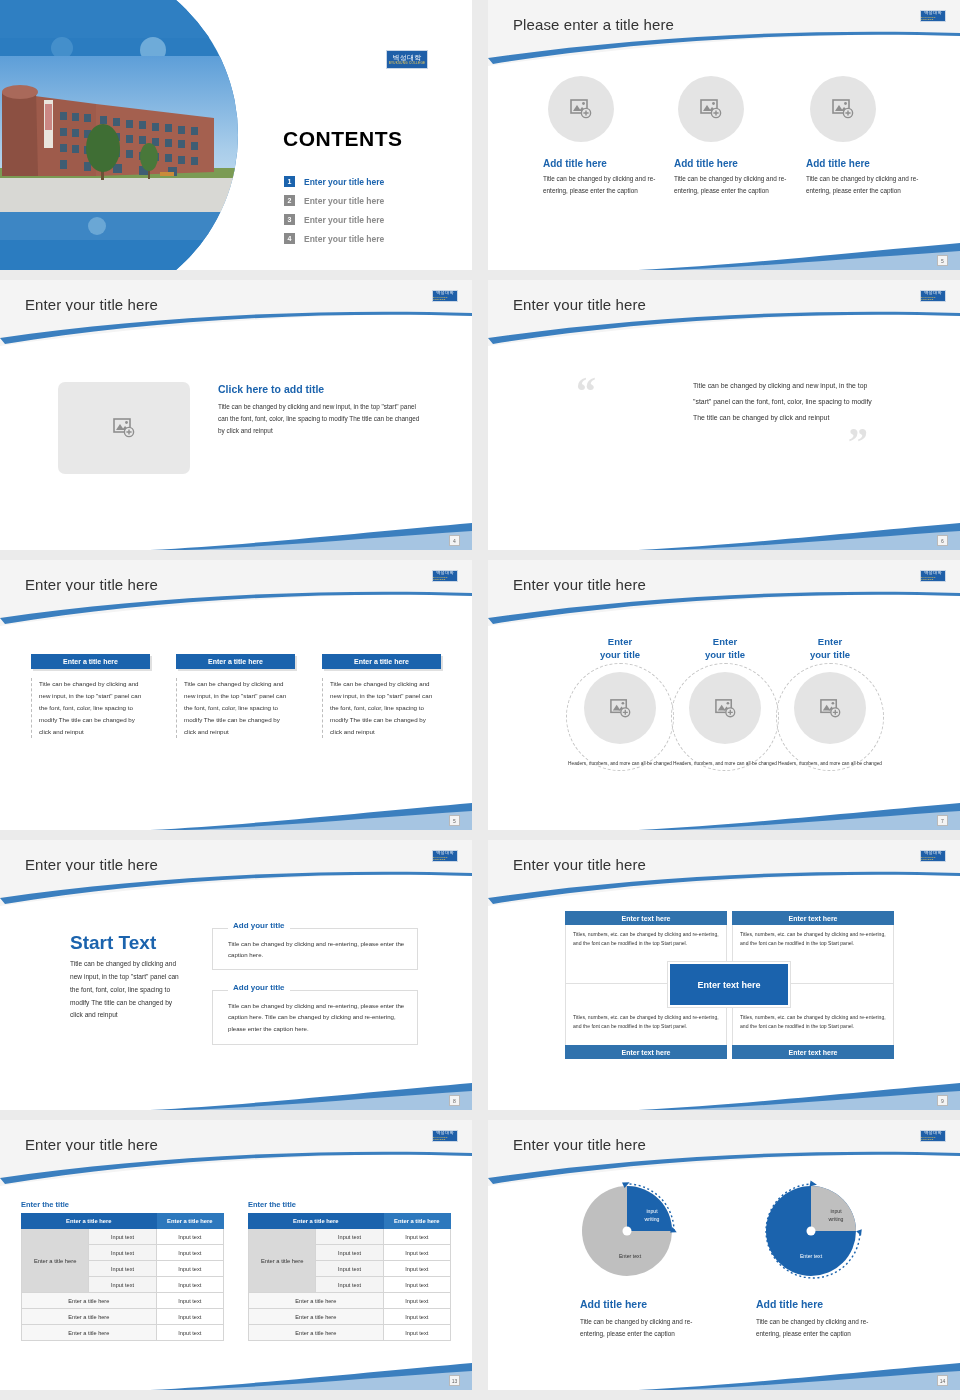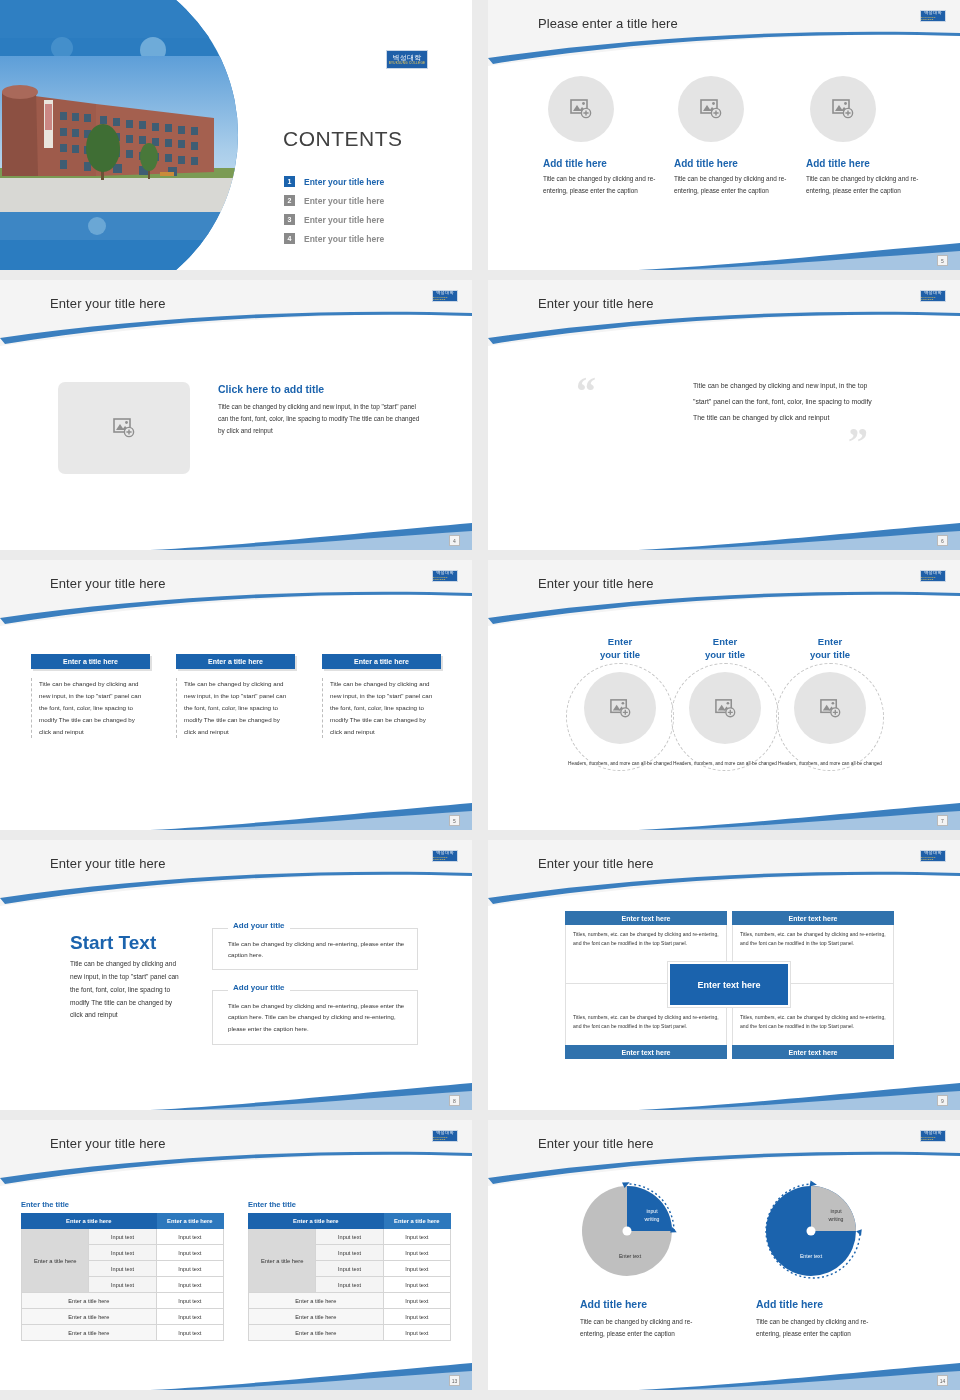--- a/index.html
+++ b/index.html
@@ -26,23 +26,22 @@
     overflow: hidden;
   }
 
   
   .hdr-band {
     position: absolute; left: 0; top: 0; width: 100%; height: 31px;
     background: #f4f4f4;
   }
   .slide-title {
     position: absolute; left: 25px; top: 16px;
-    font-size: 13px; color: #333; letter-spacing: .1px;
+    font-size: 15px; color: #333; letter-spacing: .1px;
     white-space: nowrap;
-    margin-left: 25px;
   }
   .logo {
     position: absolute; right: 14px; top: 10px;
     width: 26px; height: 12px;
     background: #1f5fa8;
     border: 1px solid #c9d6e6;
     display: flex; flex-direction: column;
     align-items: center; justify-content: center;
     line-height: 1;
   }
@@ -60,21 +59,21 @@
     border: 1px solid #b9b9b9; background: #f4f4f4;
     font-size: 5px; color: #666;
     display: flex; align-items: center; justify-content: center;
   }
 
   
   .cover { background: #fff; }
   .cover-art { position: absolute; left: 0; top: 0; width: 240px; height: 270px; overflow: hidden; }
   .cover-contents {
     position: absolute; left: 283px; top: 127px;
-    font-size: 21px; font-weight: normal; color: #404040; letter-spacing: .5px;
+    font-size: 21px; font-weight: bold; color: #000000; letter-spacing: .5px;
   }
   .toc { position: absolute; left: 284px; top: 172px; width: 180px; }
   .toc-row { display: flex; align-items: center; height: 19px; }
   .toc-num {
     width: 11px; height: 11px; background: #8a8a8a; color: #fff;
     font-size: 7px; font-weight: bold;
     display: flex; align-items: center; justify-content: center;
     margin-right: 9px;
   }
   .toc-row.active .toc-num { background: #1b63ad; }

